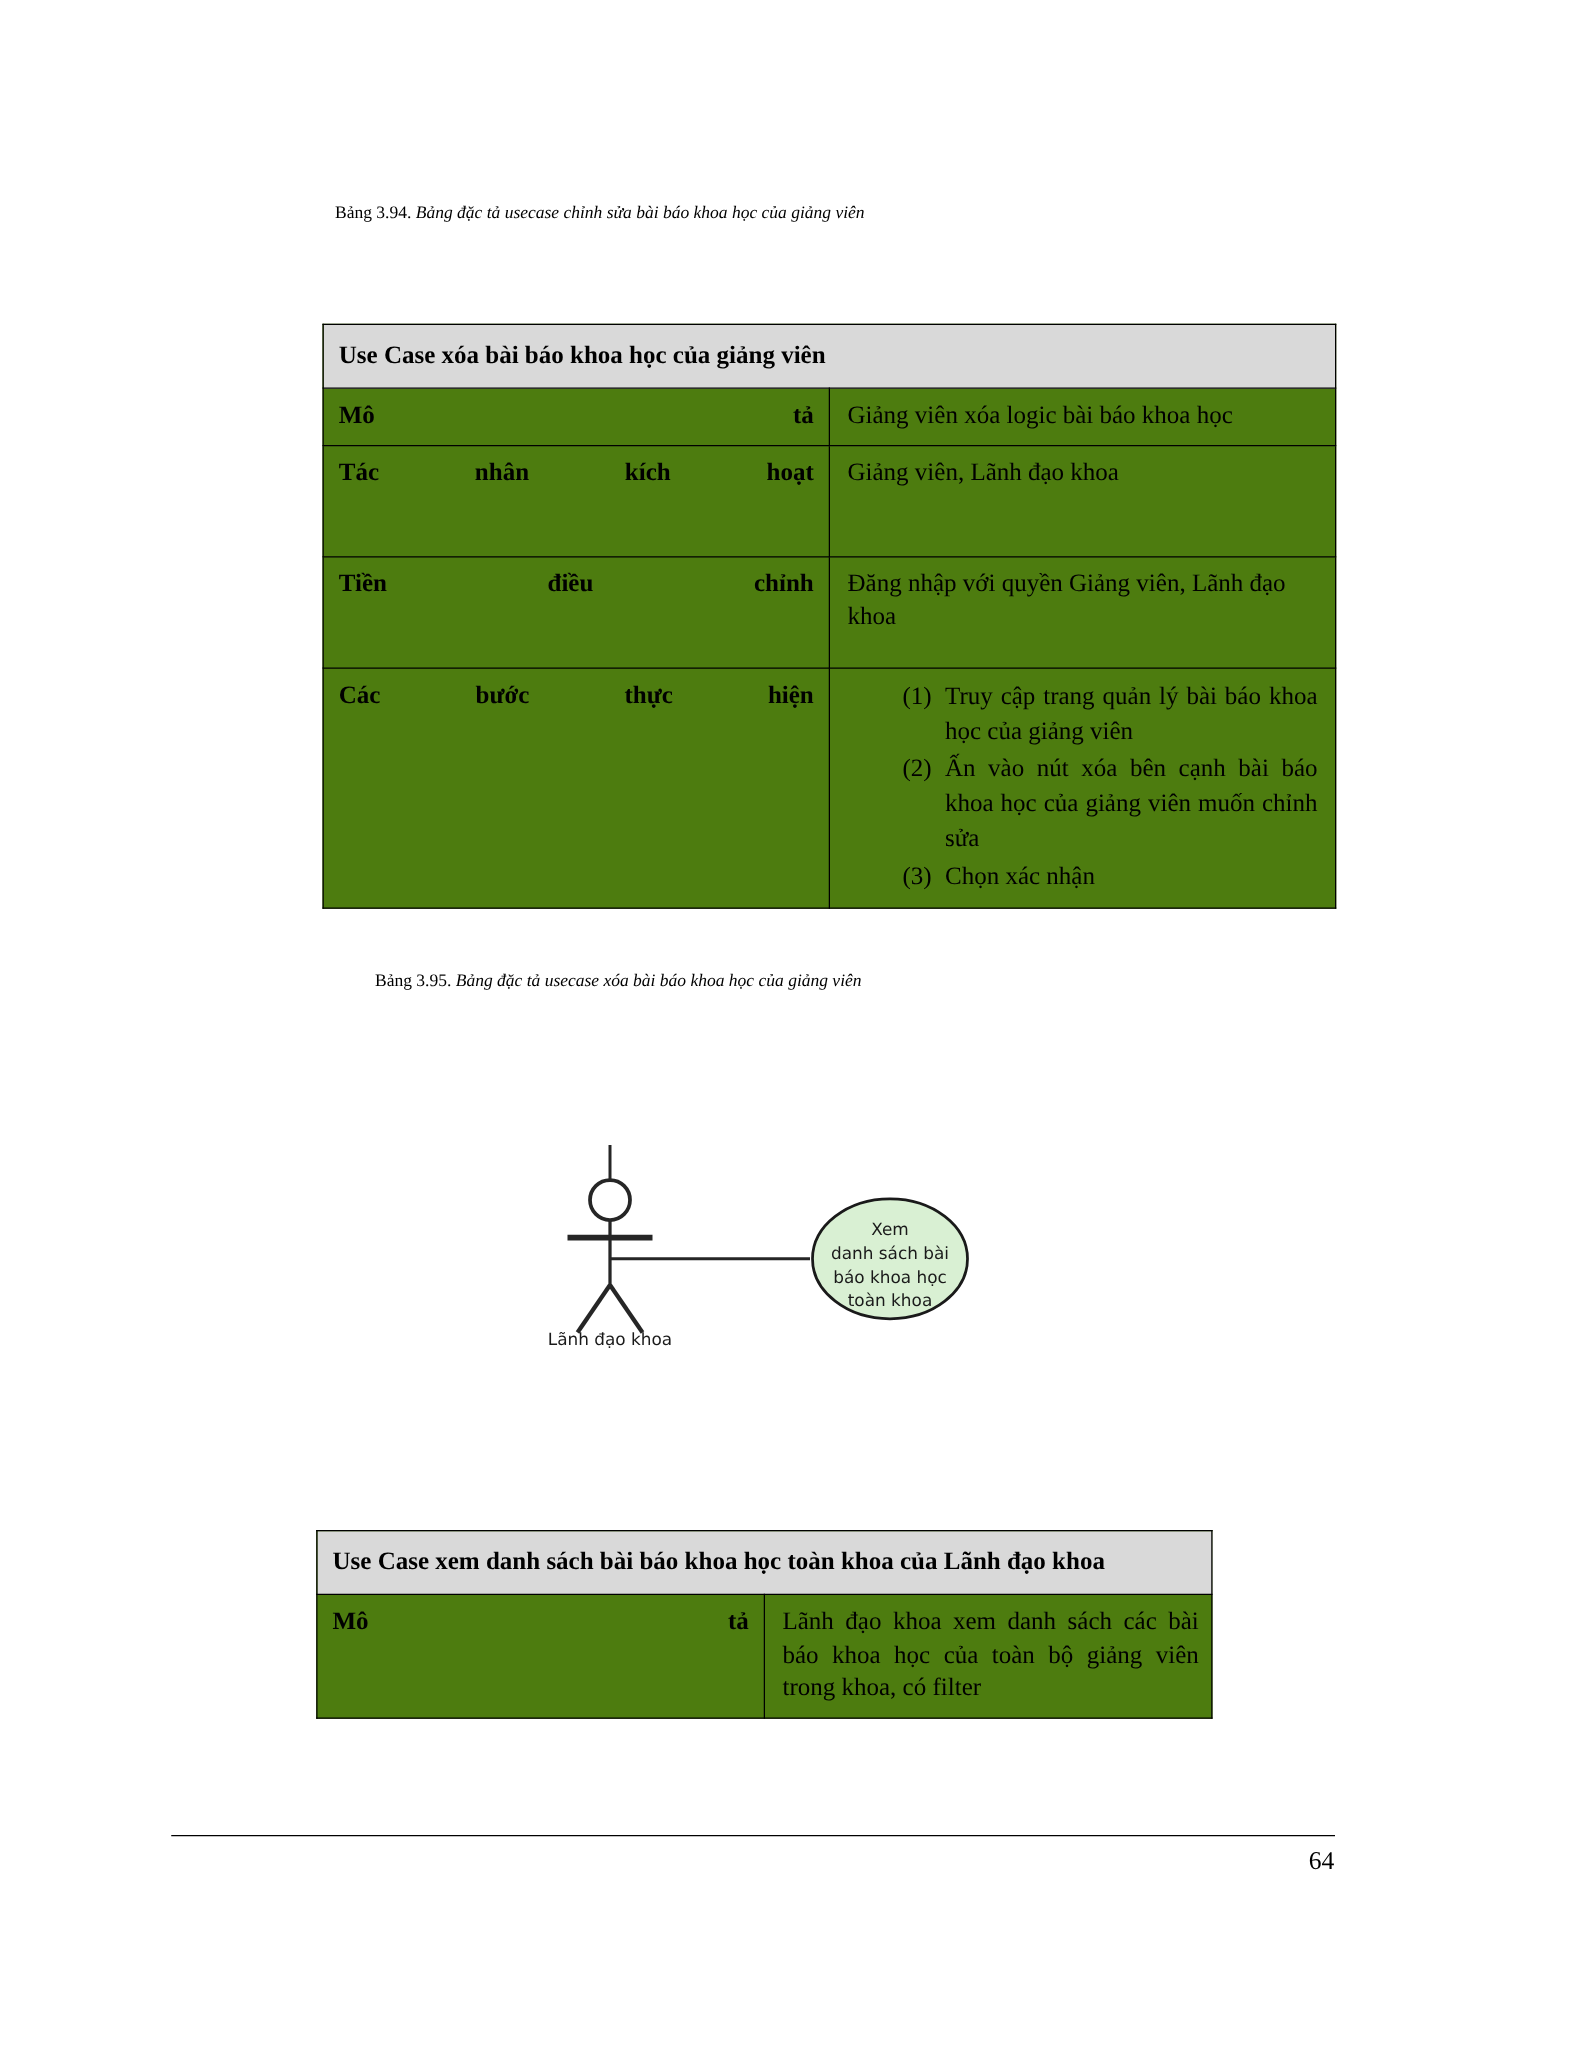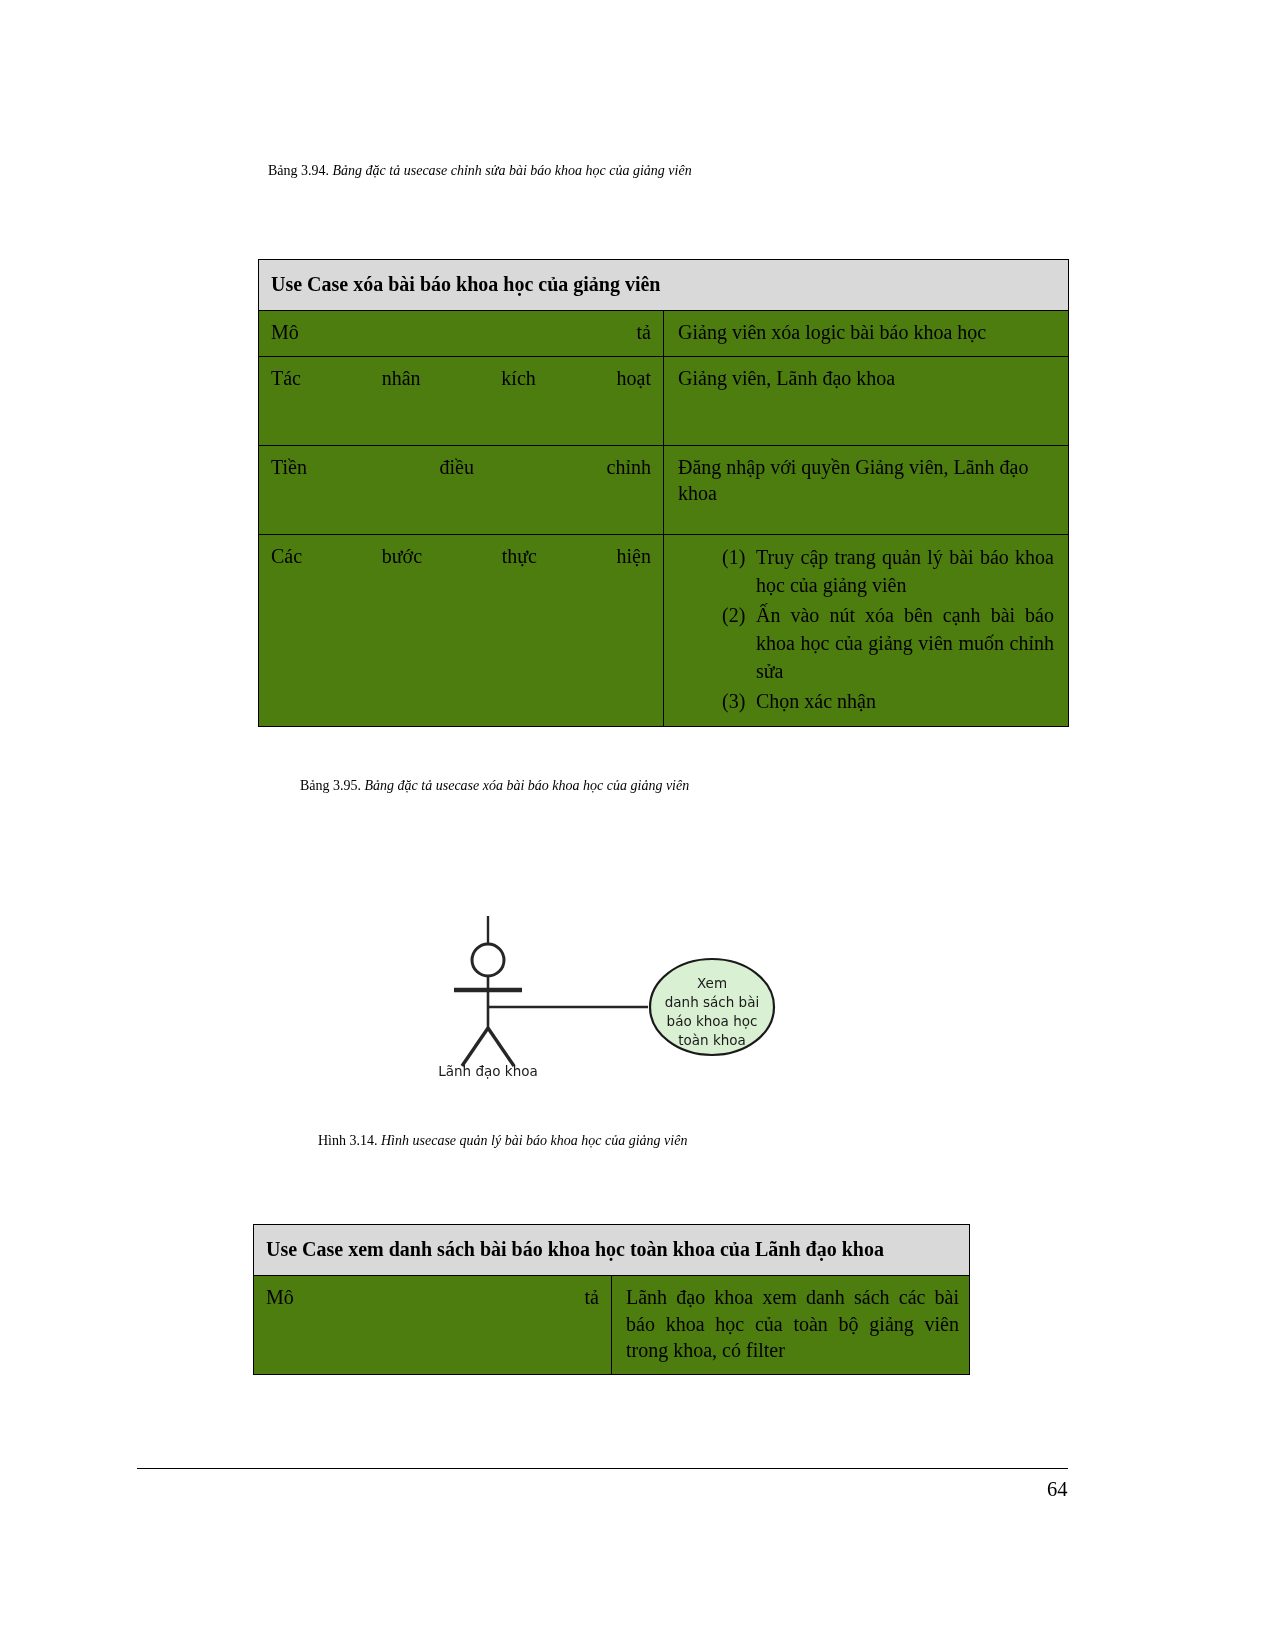--- a/index.html
+++ b/index.html
@@ -58,21 +58,21 @@
     font-size: 20px;
     line-height: 1.32;
   }
   .spec-table .hdr {
     background: #d9d9d9;
     font-weight: bold;
     padding: 11px 12px 13px 12px;
     font-size: 20px;
   }
   .spec-table .lbl {
-    font-weight: normal;
+    font-weight: bold;
     width: 140px;
     text-align: justify;
     text-align-last: justify;
     padding-left: 12px;
     padding-right: 12px;
     margin-top: 28px;
     -moz-text-align-last: justify;
   }
   .spec-table .val {
     text-align: left;
@@ -191,24 +191,20 @@
 
     <ellipse cx="312" cy="99" rx="62" ry="48" fill="#d9f0d3" stroke="#1a1a1a" stroke-width="2.2"></ellipse>
     <text class="uml-label" x="312" y="80" text-anchor="middle" font-size="13.5" fill="#1a1a1a">Xem</text>
     <text class="uml-label" x="312" y="99" text-anchor="middle" font-size="13.5" fill="#1a1a1a">danh sách bài</text>
     <text class="uml-label" x="312" y="118" text-anchor="middle" font-size="13.5" fill="#1a1a1a">báo khoa học</text>
     <text class="uml-label" x="312" y="137" text-anchor="middle" font-size="13.5" fill="#1a1a1a">toàn khoa</text>
 
     <text class="uml-label" x="88" y="168" text-anchor="middle" font-size="13.5" fill="#1a1a1a">Lãnh đạo khoa</text>
   </svg>
 
-  <div class="caption" style="left:318px; top:1132px;">
-    <span class="cap-num">Hình 3.14.</span>
-    <span class="cap-desc">Hình usecase quản lý bài báo khoa học của giảng viên</span>
-  </div>
 
   <table class="spec-table" style="left:253px; top:1224px; width:717px;">
     <tbody>
       <tr>
         <td class="hdr" colspan="2">Use Case xem danh sách bài báo khoa học toàn khoa của Lãnh đạo khoa</td>
       </tr>
       <tr>
         <td class="lbl" style="height:70px;">Mô tả</td>
         <td class="val val-just">Lãnh đạo khoa xem danh sách các bài báo khoa học của toàn bộ giảng viên trong khoa, có filter</td>
       </tr>

